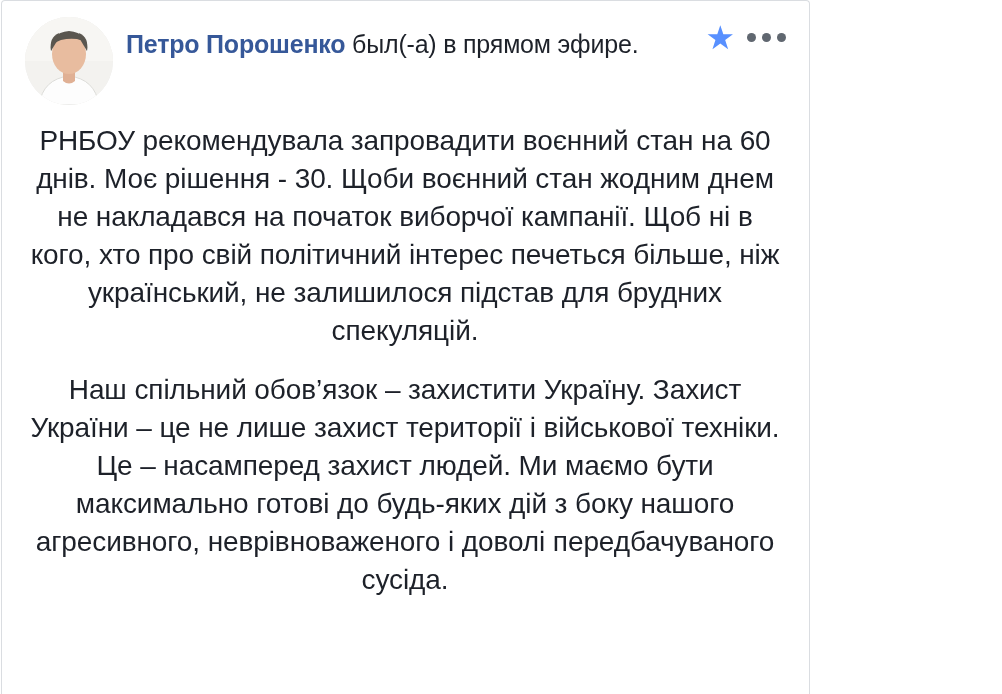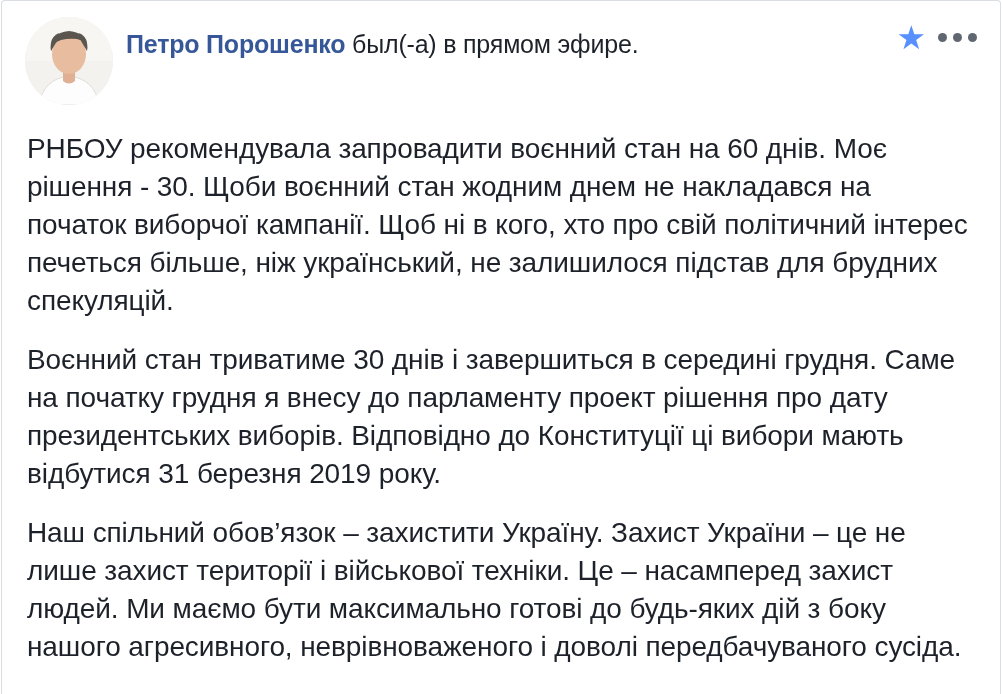--- a/index.html
+++ b/index.html
@@ -13,26 +13,27 @@
   }
   * { margin: 0; padding: 0; box-sizing: border-box; }
   html, body {
     width: 1002px; height: 694px;
     background: #fff;
     overflow: hidden;
     font-family: "Liberation Sans", "DejaVu Sans", sans-serif;
   }
   .card {
     position: relative;
-    width: 1000px; height: 694px;
+    width: 809px; height: 694px;
     margin-left: 1px;
     background: var(--card-bg);
     border: 1px solid var(--card-border);
     border-bottom: none;
     border-radius: 4px 4px 0 0;
+    text-align: center;
   }
   
   .header {
     display: flex;
     align-items: flex-start;
     padding: 16px 22px 0 23px;
     position: relative;
   }
   .avatar {
     flex: 0 0 auto;
@@ -97,21 +98,21 @@
     background: var(--icon-gray);
   }
   
   .post-body {
     padding: 17px 26px 0 25px;
     font-size: 28px;
     line-height: 38px;
     color: var(--body-text);
     letter-spacing: -0.1px;
   }
-  .post-body p { margin-bottom: 21px; margin-top: 8px; }
+  .post-body p { margin-bottom: 21px; }
 </style>
 </head>
 <body>
 
 <div class="card">
 
   <div class="header">
 
     <div class="avatar">
       <svg viewBox="0 0 88 88">
@@ -138,17 +139,16 @@
         <i></i>
           <i></i>
           <i></i>
       </div>
     </div>
 
   </div>
 
   <div class="post-body">
     <p>РНБОУ рекомендувала запровадити воєнний стан на 60 днів. Моє рішення - 30. Щоби воєнний стан жодним днем не накладався на початок виборчої кампанії. Щоб ні в кого, хто про свій політичний інтерес печеться більше, ніж український, не залишилося підстав для брудних спекуляцій.</p>
-    <p>Воєнний стан триватиме 30 днів і завершиться в середині грудня. Саме на початку грудня я внесу до парламенту проект рішення про дату президентських виборів. Відповідно до Конституції ці вибори мають відбутися 31 березня 2019 року.</p>
     <p>Наш спільний обов’язок – захистити Україну. Захист України – це не лише захист території і військової техніки. Це – насамперед захист людей. Ми маємо бути максимально готові до будь-яких дій з боку нашого агресивного, неврівноваженого і доволі передбачуваного сусіда.</p>
   </div>
 
 </div>
 
 </body></html>

